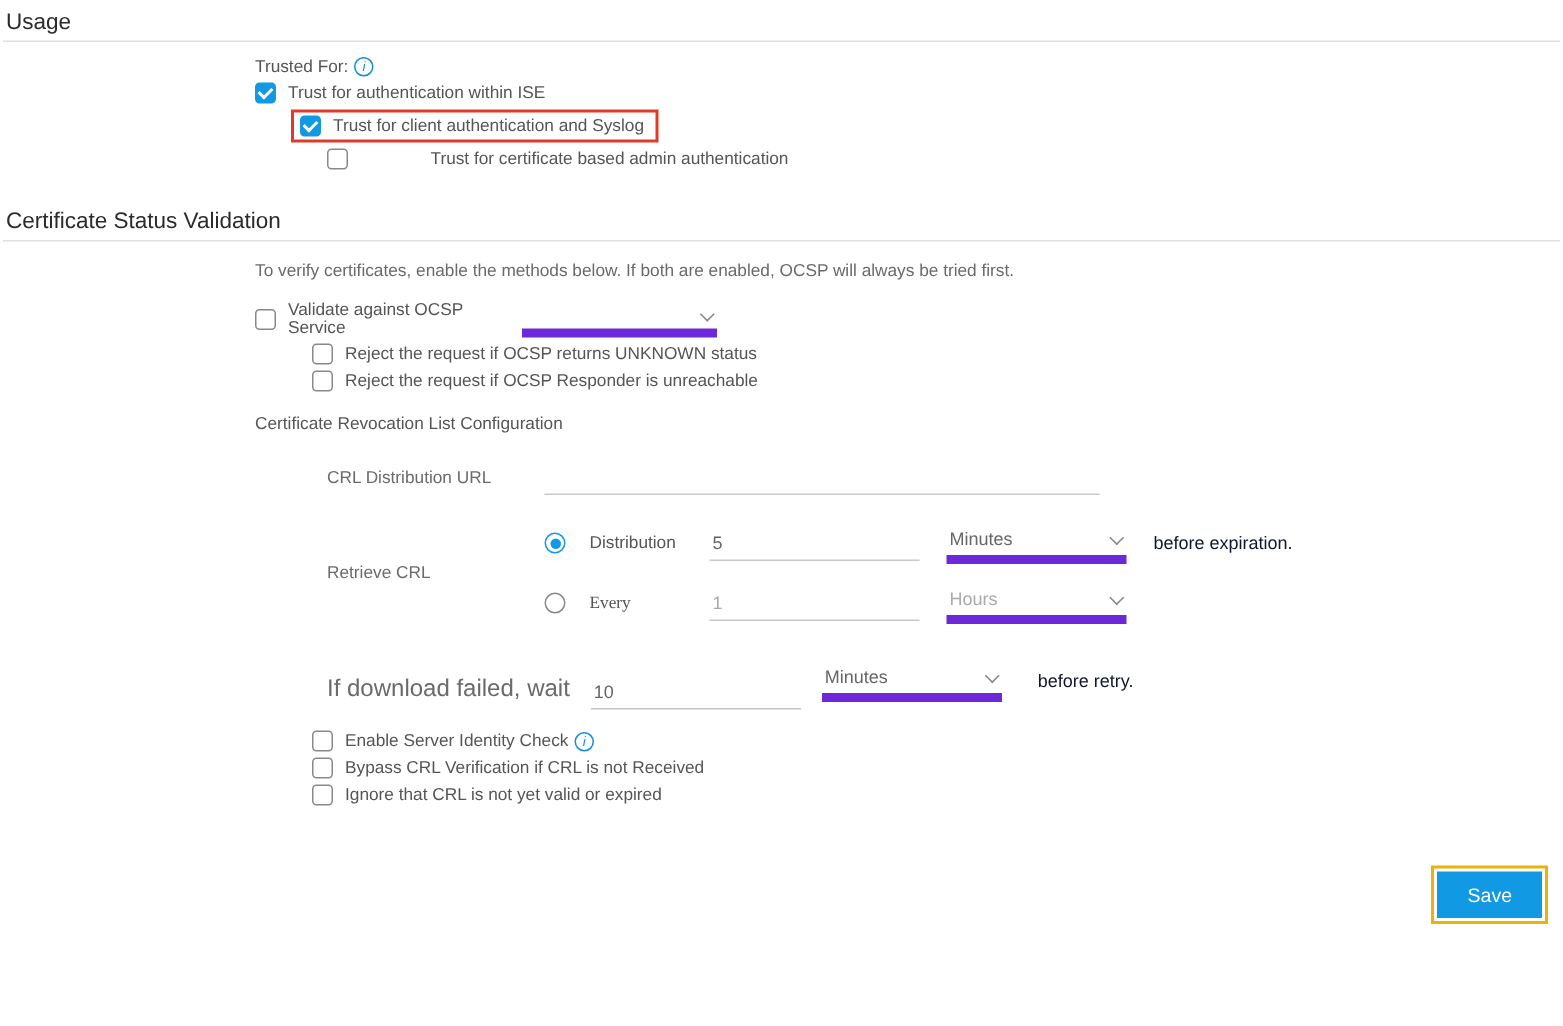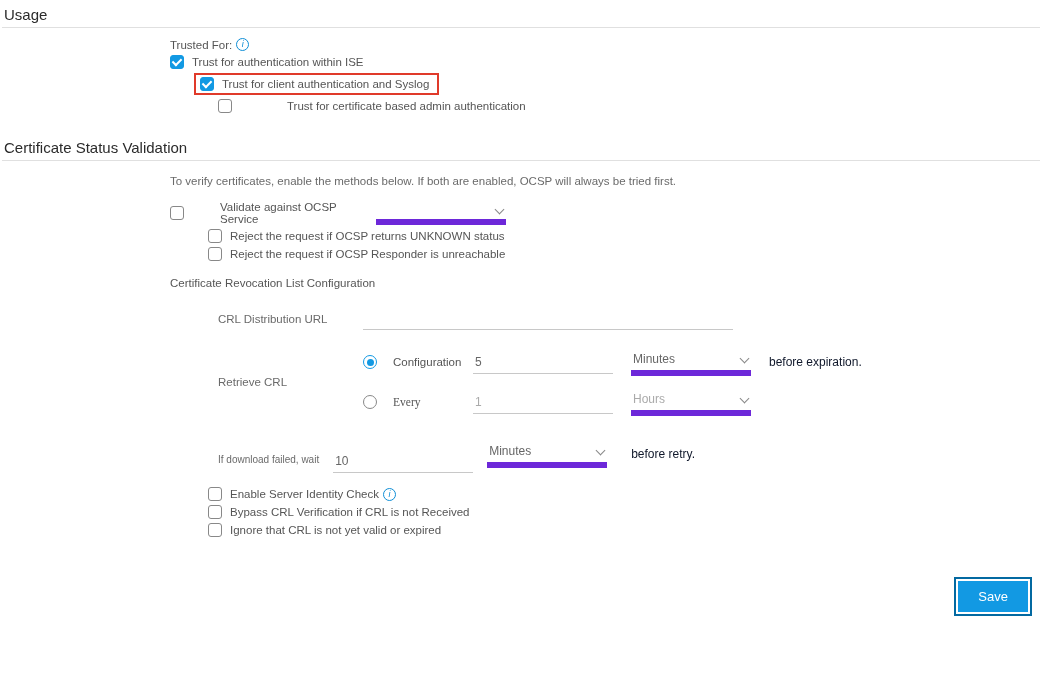--- a/index.html
+++ b/index.html
@@ -170,39 +170,39 @@
   }
   .dl-row {
     display: flex;
     align-items: center;
     gap: 14px;
     padding-left: 48px;
     margin-top: 8px;
     margin-bottom: 14px;
   }
   .dl-row .lbl {
-    font-size: 10px;
+    font-size: 16px;
     color: #6a6a6a;
     margin-top: 12px;
   }
   .save-wrap {
     display: flex;
     justify-content: flex-end;
     padding: 20px 10px 10px 0;
   }
   .save-btn {
     background: #1299e3;
     color: #fff;
     border: none;
     padding: 8px 20px;
     font-size: 13px;
     cursor: pointer;
   }
   .save-highlight {
-    border: 2px solid #0369a1;
+    border: 2px solid #eab308;
     padding: 2px;
     display: inline-block;
   }
   .note {
     font-size: 11.5px;
     color: #6a6a6a;
     margin: 14px 0 14px 0;
   }
   .after-text {
     font-size: 12px;
@@ -242,21 +242,21 @@
 
 <div class="section-header">Certificate Status Validation</div>
 
 <div class="content-block">
 
   <div class="note">To verify certificates, enable the methods below. If both are enabled, OCSP will always be tried first.</div>
 
 
   <div class="row">
     <span class="cbx"></span>
-    <span class="label-inline" style="width:150px;margin-left:28px;">Validate against OCSP Service</span>
+    <span class="label-inline" style="width:150px;">Validate against OCSP Service</span>
     <div class="underline-select" style="width:130px; margin-left:6px;">
       <span></span>
       <span class="chevron"></span>
     </div>
   </div>
 
   <div class="row indent-3">
     <span class="cbx"></span>
     <span class="label-inline">Reject the request if OCSP returns UNKNOWN status</span>
   </div>
@@ -272,21 +272,21 @@
   <div class="grid-crl">
     <div class="lbl">CRL Distribution URL</div>
     <div>
       <input class="underline-input" style="width: 370px;" value="">
     </div>
 
     <div class="lbl">Retrieve CRL</div>
     <div class="retrieve-group">
       <div class="retrieve-row">
         <span class="radio checked"></span>
-        <span class="label-inline" style="width:72px;">Configuration</span>
+        <span class="label-inline" style="width:72px;">Distribution</span>
         <input class="underline-input" style="width: 140px;" value="5">
         <div class="underline-select" style="width:120px; margin-left:10px;">
           <span>Minutes</span>
           <span class="chevron"></span>
         </div>
         <span class="after-text">before expiration.</span>
       </div>
       <div class="retrieve-row">
         <span class="radio"></span>
         <span class="label-inline" style="width:72px;font-family:Liberation Serif, serif;">Every</span>

